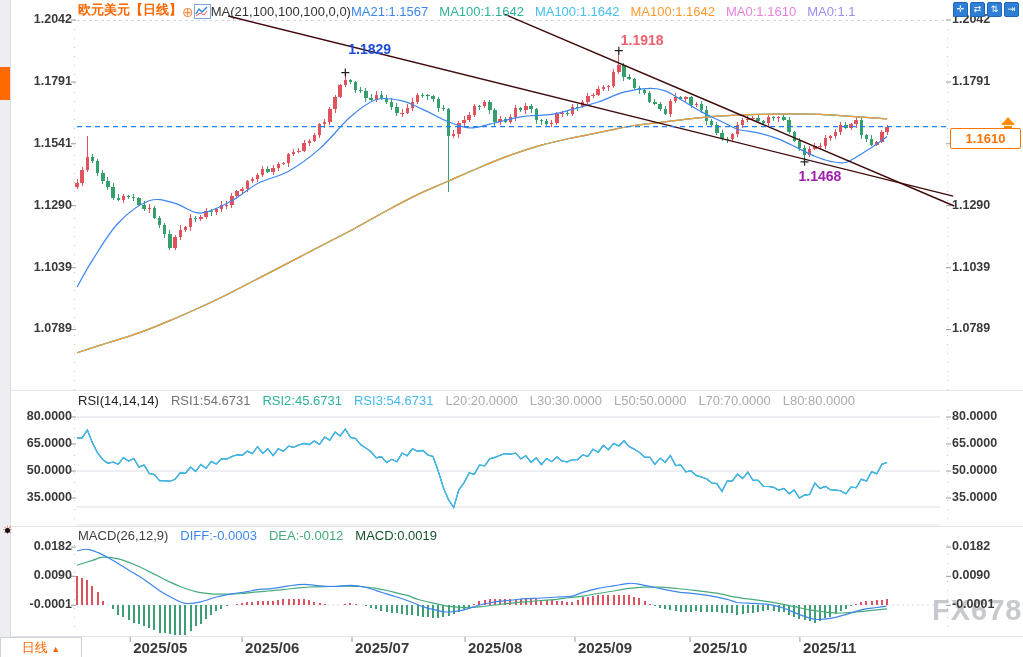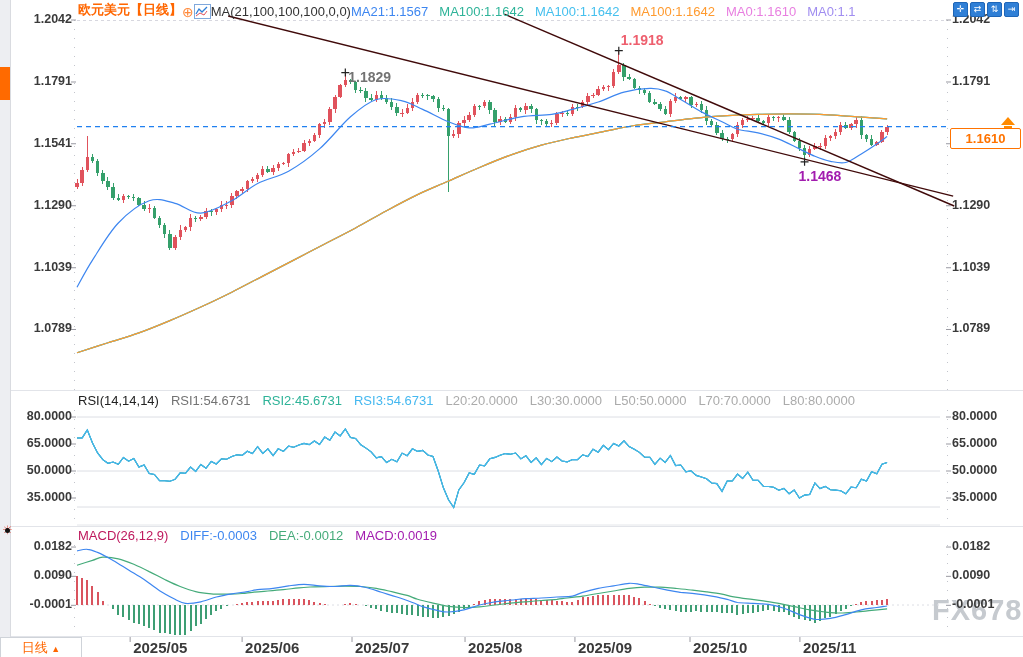--- a/index.html
+++ b/index.html
@@ -631,37 +631,37 @@
   <span style="color: #737373;">RSI1:54.6731</span>
       <span style="color: rgb(46, 179, 152);">RSI2:45.6731</span>
       <span style="color: rgb(69, 184, 240);">RSI3:54.6731</span>
       <span class="lvl">L20:20.0000</span>
       <span class="lvl">L30:30.0000</span>
       <span class="lvl">L50:50.0000</span>
       <span class="lvl">L70:70.0000</span>
       <span class="lvl">L80:80.0000</span>
     </div>
   <div class="ind-hdr" style="top:528px" id="macd-hdr">
-    <span style="color:#be185d">MACD(26,12,9)</span>
+    <span style="color:#404040">MACD(26,12,9)</span>
   <span style="color: rgb(61, 134, 240);">DIFF:-0.0003</span>
       <span style="color: rgb(69, 171, 122);">DEA:-0.0012</span>
-      <span style="color: #a21caf;">MACD:0.0019</span>
+      <span style="color: #14532d;">MACD:0.0019</span>
     </div>
 
   <div id="price-tag">1.1610</div>
   <div id="price-arrow"></div>
   <div id="price-arrow-bar"></div>
 
   <div id="period-btn">
     <span>日线</span>
     <span style="font-size:9px;">▲</span>
   </div>
 
   <div id="labels-layer">
-      <div class="anno" style="left: 348.32px; top: 69px; color: #737373;">1.1829</div>
+      <div class="anno" style="left: 348.32px; top: 41px; color: #1d4ed8;">1.1829</div>
       <div class="anno" style="left: 620.8px; top: 31.628px; color: rgb(238, 95, 110);">1.1918</div>
       <div class="anno" style="left: 798.56px; top: 167.778px; color: #a21caf;">1.1468</div>
       <div class="axlbl left" style="top: 12px;">1.2042</div>
       <div class="axlbl right" style="top: 12px;">1.2042</div>
       <div class="axlbl left" style="top: 73.997px;">1.1791</div>
       <div class="axlbl right" style="top: 73.997px;">1.1791</div>
       <div class="axlbl left" style="top: 135.747px;">1.1541</div>
       <div class="axlbl right" style="top: 135.747px;">1.1541</div>
       <div class="axlbl left" style="top: 197.744px;">1.1290</div>
       <div class="axlbl right" style="top: 197.744px;">1.1290</div>

